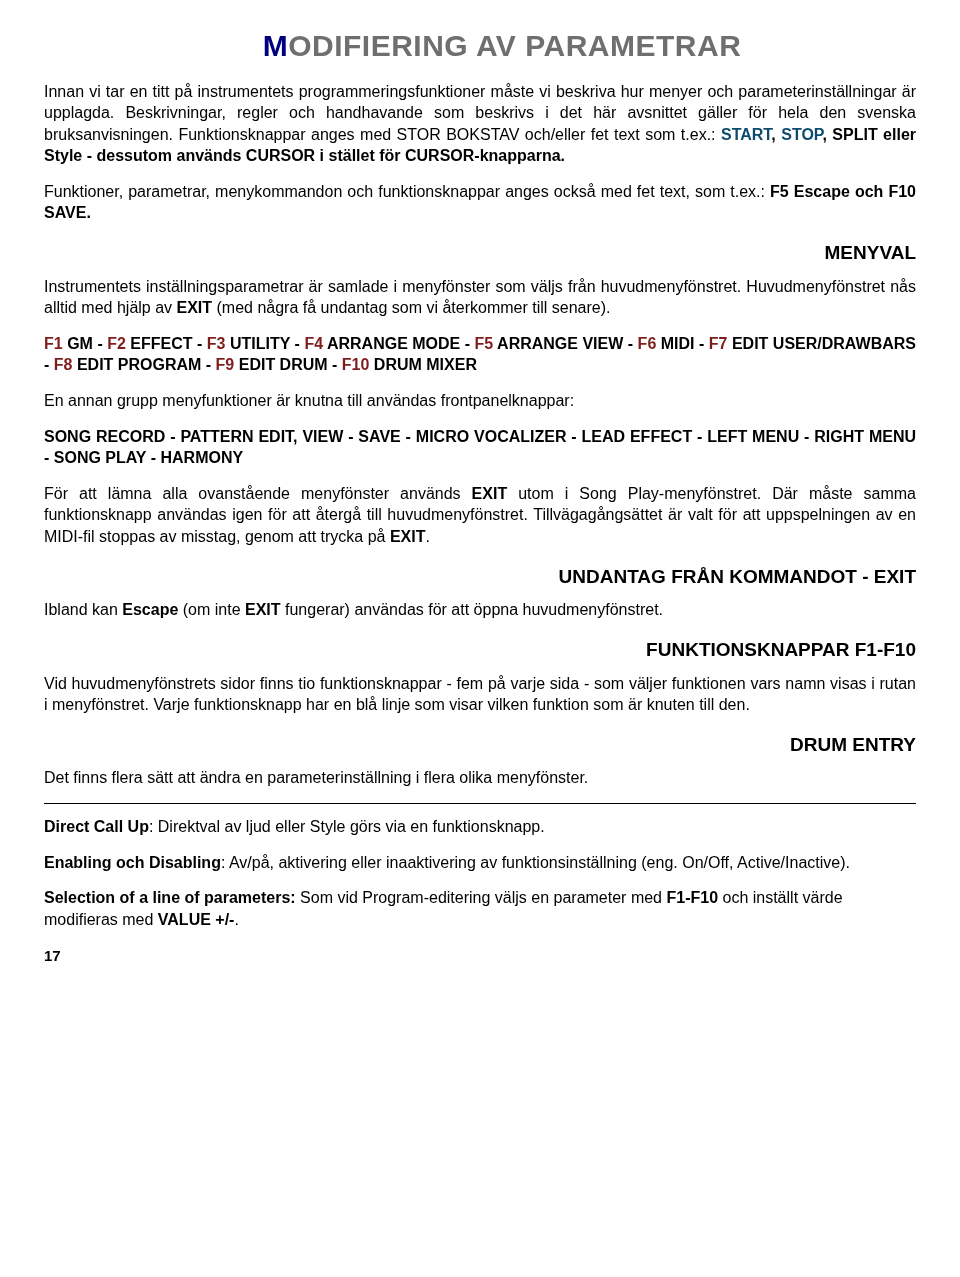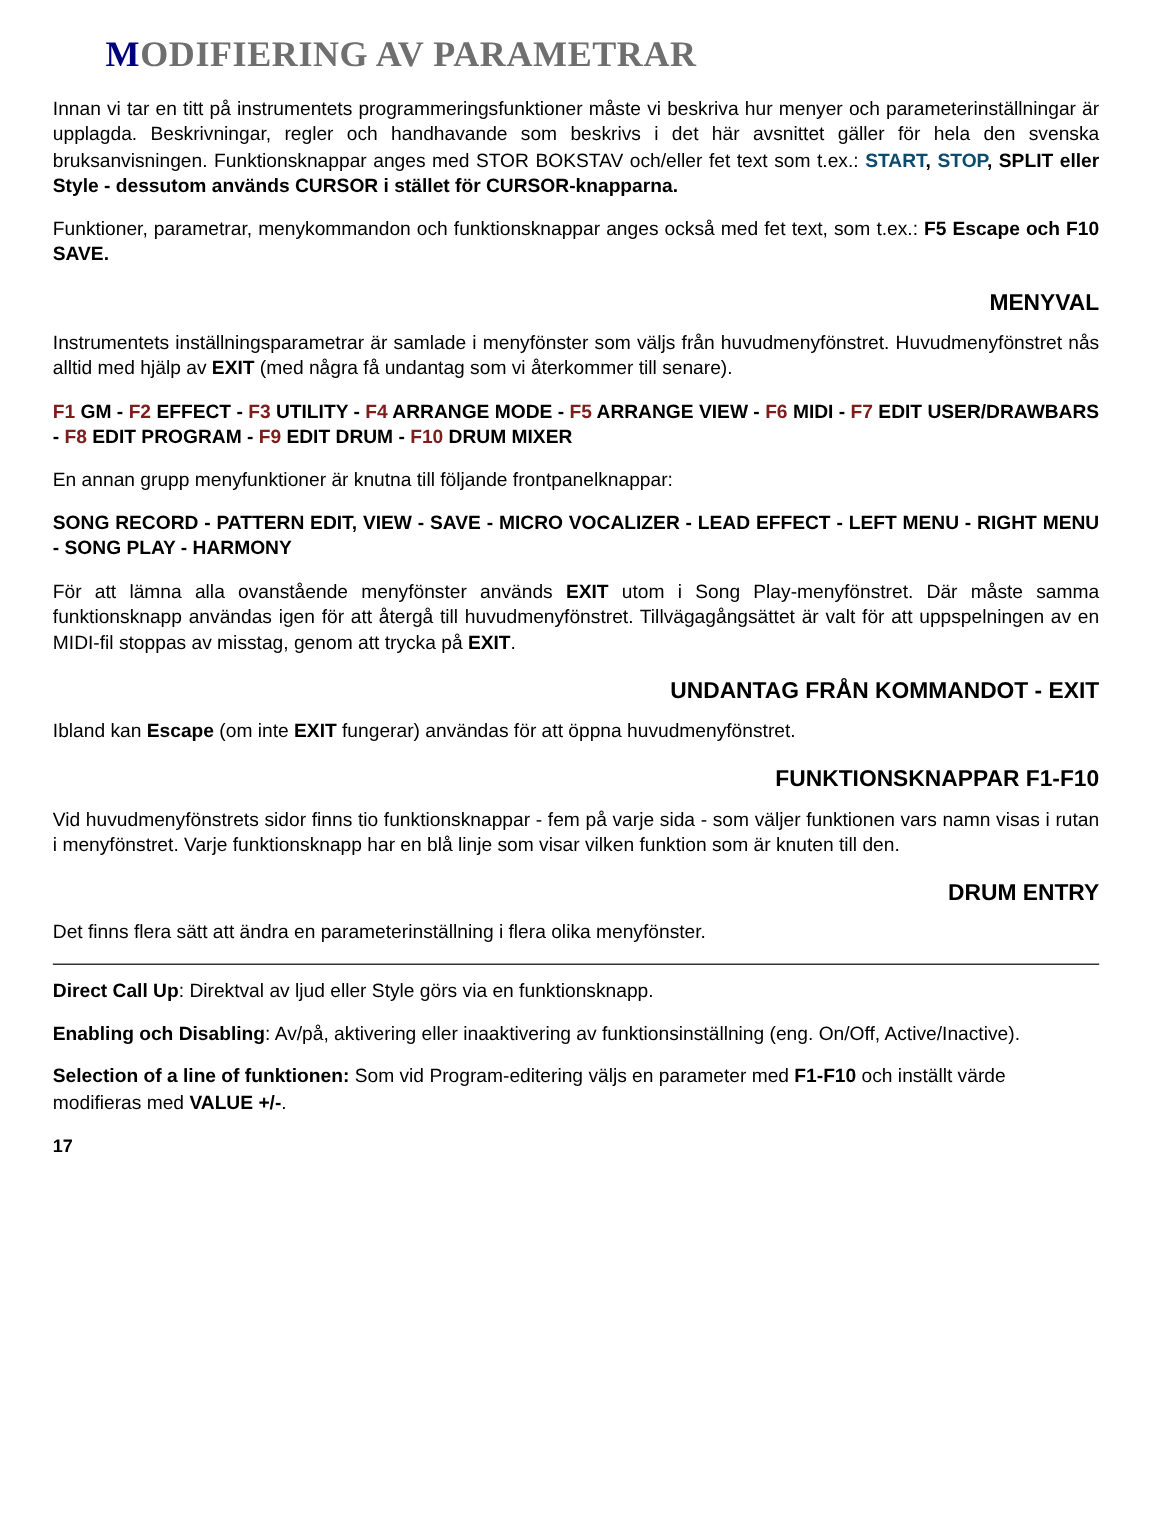--- a/index.html
+++ b/index.html
@@ -7,26 +7,27 @@
     font-size: 16px;
     line-height: 1.35;
     color: #000;
     background: #fff;
     margin: 0;
     padding: 26px 44px 20px 44px;
     width: 960px;
     box-sizing: border-box;
   }
   h1 {
-    font-family: Liberation Serif, serif;
+    font-family: Liberation Sans, sans-serif;
     font-size: 30px;
     font-weight: bold;
     margin: 0 0 14px 0;
     letter-spacing: 0.5px;
     padding-left: 44px;
+    text-align: center;
   }
   h1 .m { color: #00007f; }
   h1 .rest { color: #6f6f6f; }
   h2 {
     font-family: Arial, Helvetica, sans-serif;
     font-size: 19px;
     font-weight: bold;
     margin: 16px 0 10px 0;
     padding-left: 44px;
     color: #000;
@@ -58,21 +59,21 @@
 <h2>MENYVAL</h2>
 
 <p>
   <span>Instrumentets inställningsparametrar är samlade i menyfönster som väljs från huvudmenyfönstret. Huvudmenyfönstret nås alltid med hjälp av </span><span class="b">EXIT</span><span>  (med några få undantag som vi återkommer till senare).</span>
 </p>
 
 <p class="b">
   <span class="navy">F1</span> <span>GM</span><span> - </span><span class="navy">F2</span> <span>EFFECT</span><span> - </span><span class="navy">F3</span> <span>UTILITY</span><span> - </span><span class="navy">F4</span> <span>ARRANGE MODE</span><span> - </span><span class="navy">F5</span> <span>ARRANGE VIEW</span><span> - </span><span class="navy">F6</span> <span>MIDI</span><span> - </span><span class="navy">F7</span> <span>EDIT USER/DRAWBARS</span><span> - </span><span class="navy">F8</span> <span>EDIT PROGRAM</span><span> - </span><span class="navy">F9</span>  <span>EDIT DRUM</span><span> - </span> <span class="navy">F10</span> <span>DRUM MIXER</span>
 </p>
 
-<p class="nojust">En annan grupp menyfunktioner är knutna till följande frontpanelknappar:</p>
+<p class="nojust">En annan grupp menyfunktioner är knutna till användas frontpanelknappar:</p>
 
 <p class="b">SONG RECORD - PATTERN EDIT, VIEW - SAVE - MICRO VOCALIZER - LEAD EFFECT - LEFT MENU - RIGHT MENU - SONG PLAY - HARMONY</p>
 
 <p>
   <span>För att lämna alla ovanstående menyfönster används </span><span class="b">EXIT</span><span> utom i Song Play-menyfönstret. Där måste samma funktionsknapp användas igen för att återgå till huvudmenyfönstret. Tillvägagångsättet är valt för att uppspelningen av en MIDI-fil stoppas av misstag, genom att trycka på </span><span class="b">EXIT</span><span>.</span>
 </p>
 
 <h2>UNDANTAG FRÅN KOMMANDOT - EXIT</h2>
 
 <p class="nojust">
@@ -91,16 +92,16 @@
 
 <p class="nojust">
   <span class="b">Direct Call Up</span><span>: Direktval av ljud eller Style görs via en funktionsknapp.</span>
 </p>
 
 <p>
   <span class="b">Enabling och Disabling</span><span>: Av/på, aktivering eller inaaktivering av  funktionsinställning (eng. On/Off, Active/Inactive).</span>
 </p>
 
 <p class="nojust">
-  <span class="b">Selection of a line of funktionen:</span><span> Som vid Program-editering väljs en parameter med </span><span class="b">F1-F10</span><span> och inställt värde modifieras med </span><span class="b">VALUE +/-</span><span>.</span>
+  <span class="b">Selection of a line of parameters:</span><span> Som vid Program-editering väljs en parameter med </span><span class="b">F1-F10</span><span> och inställt värde modifieras med </span><span class="b">VALUE +/-</span><span>.</span>
 </p>
 
 <div class="pagenum">17</div>
 
 </body></html>

